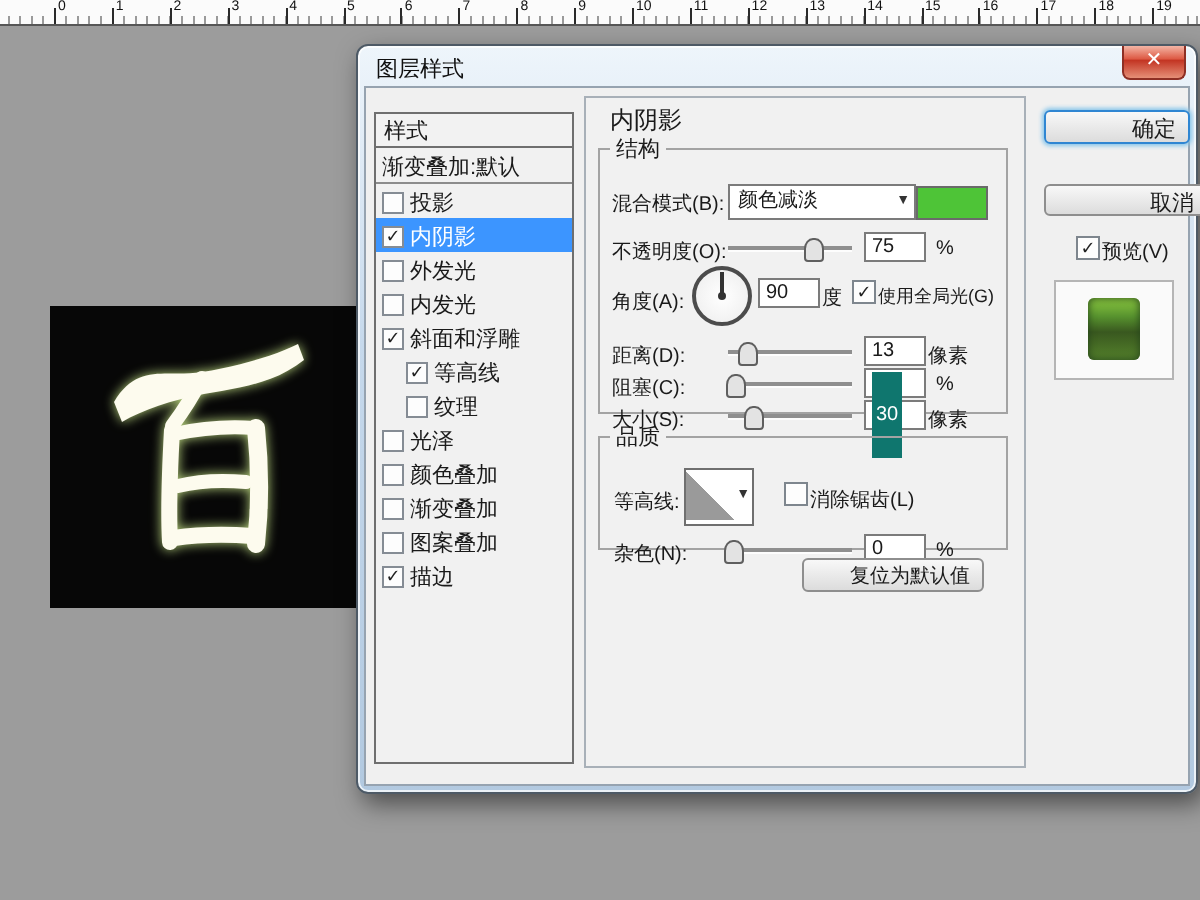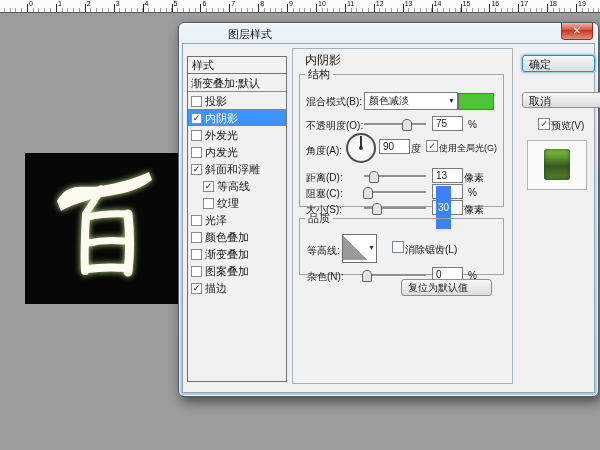--- a/index.html
+++ b/index.html
@@ -12,21 +12,21 @@
          background-size:100% 4px;background-position:-2px bottom;background-repeat:repeat-x;}
   .tick{position:absolute;bottom:0;width:1px;height:8px;background:#2a2a2a;}
   .ruler-num{position:absolute;top:0;font-size:7px;line-height:7px;color:#111;}
   
   #canvas-image{position:absolute;left:25px;top:153px;width:154px;height:151px;background:#070707;}
   #canvas-image svg{position:absolute;left:22px;top:6px;}
   
   #dialog{position:absolute;left:178px;top:22px;width:419px;height:373px;border:1px solid #4e5a66;
           border-radius:6px;background:linear-gradient(180deg,#eef5fb,#c6d9ec 40%,#b2c9e0);
           box-shadow:3px 5px 12px rgba(0,0,0,.5),inset 0 0 0 1px rgba(255,255,255,.75);}
-  #titlebar{position:relative;height:20px;margin-left:40px;}
+  #titlebar{position:relative;height:20px;}
   #dialog-title{position:absolute;left:9px;top:4px;font-size:11px;color:#0f0f0f;}
   #close-btn{position:absolute;top:0;right:5px;width:30px;height:16px;
              background:linear-gradient(#f4b5a5,#dd5a44 40%,#c33523 45%,#e58f77);
              border:1px solid #8e2f24;border-top:none;border-radius:0 0 4px 4px;
              color:#fff;font-size:10px;line-height:15px;text-align:center;cursor:pointer;}
   #client{position:absolute;left:3px;right:3px;top:20px;bottom:3px;background:#f0f0f0;
           border:1px solid #96a3b0;}
   
   #styles-col{position:absolute;left:4px;top:12px;width:100px;height:326px;}
   #styles-header{height:15px;border:1px solid #6f6f6f;background:#f2f2f2;
@@ -45,42 +45,42 @@
   #main-pane{position:absolute;left:109px;top:4px;width:219px;height:334px;
              border:1px solid #a8b0b8;background:#f1f1f1;}
   #pane-title{position:absolute;left:12px;top:3px;font-size:12px;}
   fieldset{position:absolute;margin:0;padding:0;border:1px solid #a3a3a3;background:transparent;}
   fieldset legend{font-size:11px;padding:0 3px;margin-left:5px;}
   #fs-structure{left:6px;top:18px;width:203px;height:138px;}
   #fs-quality{left:6px;top:162px;width:203px;height:62px;}
   .lbl{position:absolute;font-size:10px;white-space:nowrap;}
   .val-box{position:absolute;width:26px;height:13px;background:#fff;border:1px solid #7b7b7b;
            font-size:10px;line-height:13px;padding-left:3px;}
-  .val-box .sel{background:#3b82f6;color:#fff;padding:16px 2px;}
+  .val-box .sel{background:#0f766e;color:#fff;padding:16px 2px;}
   .combo{position:absolute;height:16px;background:#fff;border:1px solid #7b7b7b;font-size:10px;
          line-height:16px;padding-left:4px;cursor:pointer;}
   .combo .arrow{position:absolute;right:2px;top:0;font-size:7px;color:#333;line-height:16px;}
   .swatch{position:absolute;width:34px;height:15px;border:1px solid #6a6a6a;cursor:pointer;}
   .slider{position:absolute;width:62px;height:12px;}
   .slider .track{position:absolute;left:0;right:0;top:5px;height:2px;background:#8f8f8f;
                  border-bottom:1px solid #fdfdfd;}
   .slider .thumb{position:absolute;top:1px;width:8px;height:10px;background:#e3e3e3;
                  border:1px solid #5f5f5f;border-radius:45% 45% 2px 2px;margin-left:-4px;cursor:pointer;}
   .dial{position:absolute;width:26px;height:26px;border:2px solid #4c4c4c;border-radius:50%;
         background:radial-gradient(#ffffff,#ececec);cursor:pointer;}
   .dial .needle{position:absolute;left:12px;top:1px;width:2px;height:12px;background:#333;}
   .dial .hub{position:absolute;left:11px;top:11px;width:4px;height:4px;background:#333;border-radius:50%;}
   .checkbox{position:absolute;width:10px;height:10px;border:1px solid #7e8architecture;border:1px solid #7e868e;
             background:#fdfdfd;font-size:9px;line-height:10px;text-align:center;color:#222;cursor:pointer;}
   .contour-box{position:absolute;width:33px;height:27px;border:1px solid #6f6f6f;background:#fff;cursor:pointer;}
   .contour-shape{position:absolute;left:0;top:0;width:24px;height:25px;
                  background:linear-gradient(45deg,#9a9a9a 49.5%,#ffffff 50%);}
   .contour-box .arrow{position:absolute;right:1px;top:9px;font-size:7px;color:#333;}
   .dlg-btn{position:absolute;font-size:10px;background:linear-gradient(#f8f8f8,#dcdcdc);
-           border:1px solid #8e8e8e;border-radius:3px;text-align:left;cursor:pointer;
+           border:1px solid #8e8e8e;border-radius:3px;text-align:right;cursor:pointer;
            font-family:"Liberation Sans",sans-serif;color:#1a1a1a;}
   .btn-default{border:1px solid #2f86d2;box-shadow:0 0 2px 1px #86c5ea;}
   
   #preview-box{position:absolute;left:344px;top:96px;width:58px;height:48px;background:#fafafa;
                border:1px solid #b5b5b5;}
   #preview-thumb{position:absolute;left:16px;top:8px;width:26px;height:31px;border-radius:3px;
                  background:linear-gradient(#8cc940,#57922e 30%,#39581f 55%,#55822c);
                  box-shadow:inset 0 0 4px #23401a;}
 </style>
 </head>

